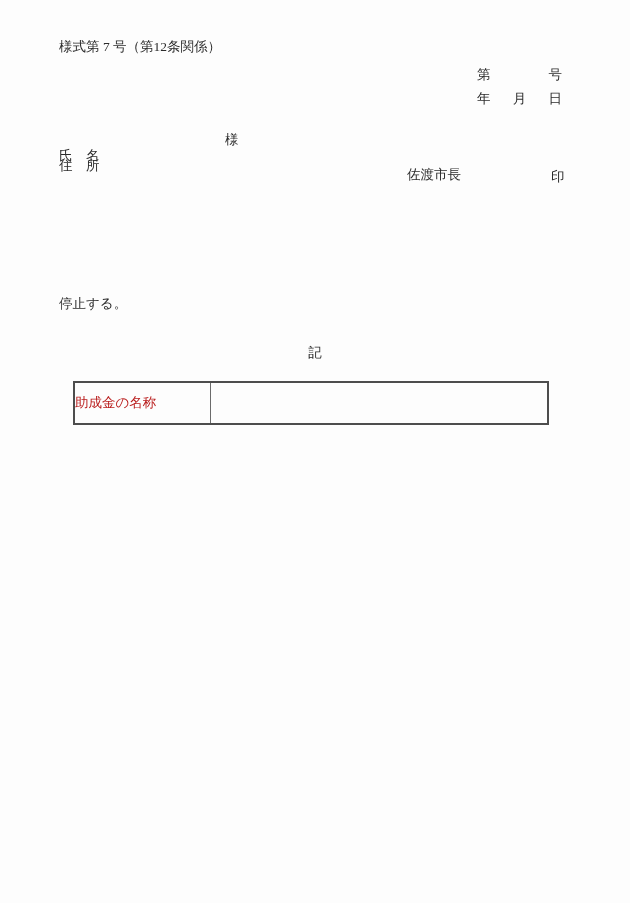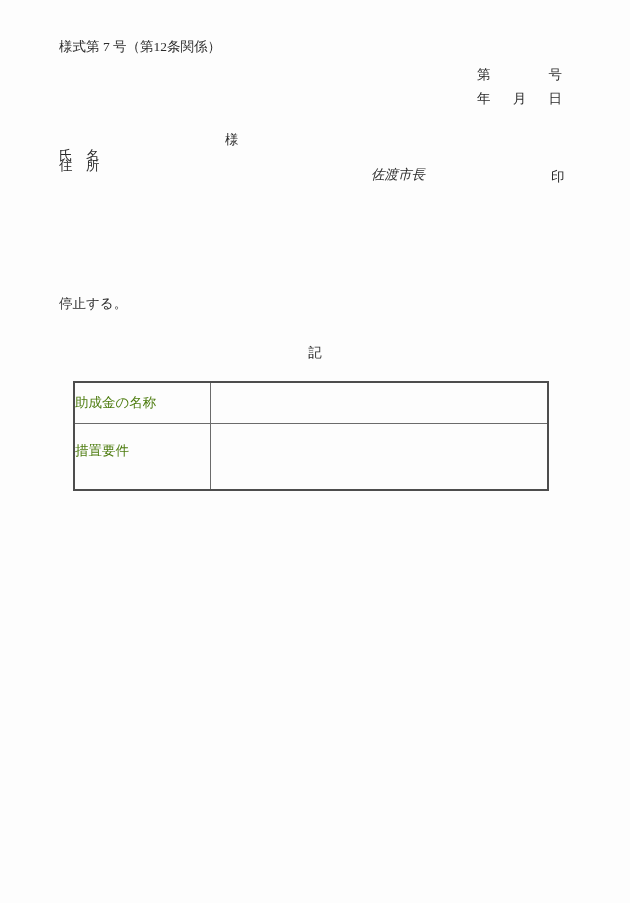--- a/index.html
+++ b/index.html
@@ -19,36 +19,36 @@
     overflow: hidden;
   }
   .abs { position: absolute; white-space: pre; }
 
   .form-label   { left: 59px;  top: 31px; margin-top: 8px; }
   .doc-no-line  { left: 477px; top: 67px;  width: 85px; display: flex; justify-content: space-between; }
   .date-line    { left: 477px; top: 91px;  width: 85px; display: flex; justify-content: space-between; }
   .address-line { left: 59px;  top: 111px; margin-top: 47px; }
   .name-line    { left: 59px;  top: 148px; text-align: right; }
   .honorific    { left: 225px; top: 132px; }
-  .sender       { left: 371px; top: 167px; font-style: italic; }
+  .sender       { left: 407px; top: 167px; }
   .seal         { left: 551px; top: 169px; }
   .doc-title    { left: 0;     top: 228px; width: 630px; text-align: center; font-size: 14px; }
   .body-line1   { left: 75px;  top: 265px; }
   .body-line2   { left: 59px;  top: 288px; margin-top: 8px; }
   .record-head  { left: 0;     top: 345px; width: 630px; text-align: center; }
 
   .notice-table {
     position: absolute;
     left: 73px;
     top: 381px;
     width: 474px;
     border-collapse: collapse;
     table-layout: fixed;
     font-size: 13.5px;
-    color: #4d7c0f;
+    color: #b91c1c;
     border: 2px solid #4d4d4d;
   }
   .notice-table td {
     border: 1px solid #6b6b6b;
     padding: 0;
     vertical-align: middle;
     overflow: hidden;
   }
   .col-label { width: 136px; }
   .col-value { width: 338px; }
@@ -103,24 +103,16 @@
       </colgroup>
     <tbody>
       <tr class="r1">
         <td class="label-cell">
           <span>助成金の名称</span>
         </td>
         <td class="value-cell">
           <span></span>
         </td>
       </tr>
-      <tr class="r4">
-        <td class="label-cell">
-          <span>措置要件</span>
-        </td>
-        <td class="value-cell">
-          <span></span>
-        </td>
-      </tr>
     </tbody>
   </table>
 
 </div>
 
 </body></html>

